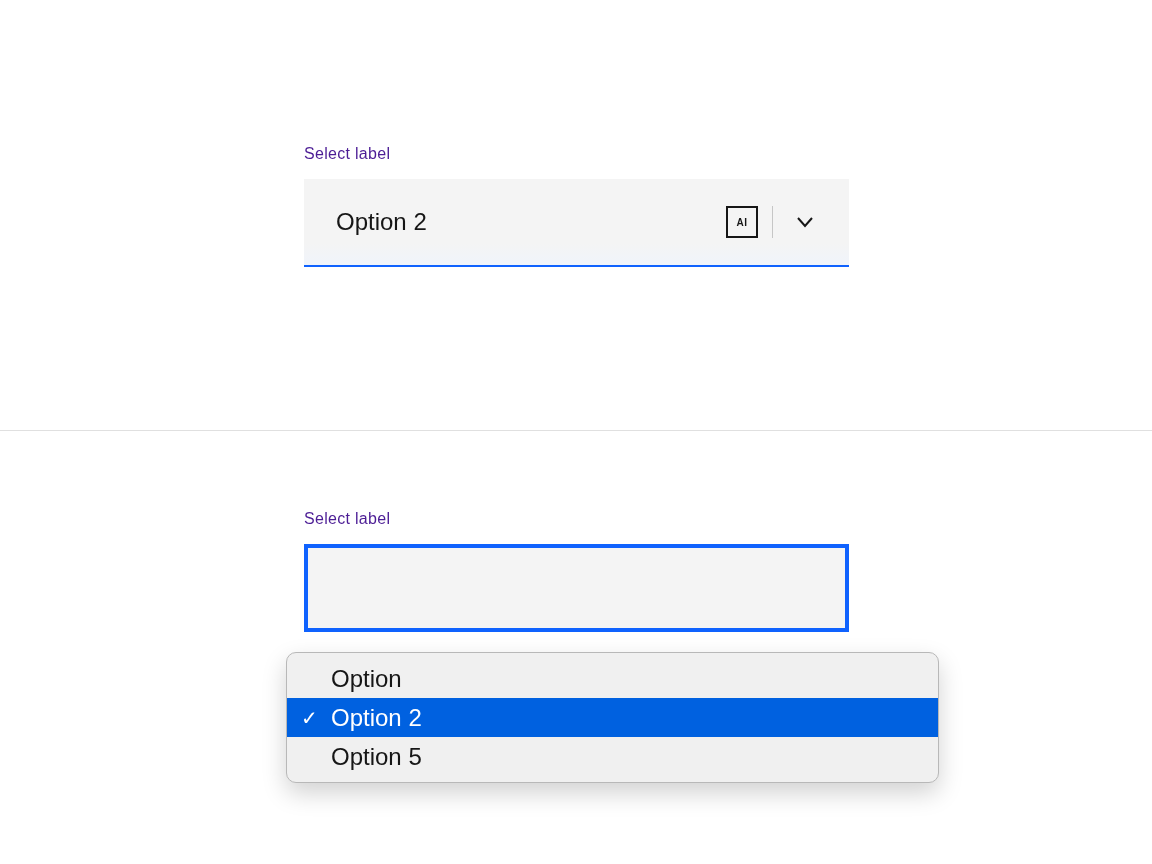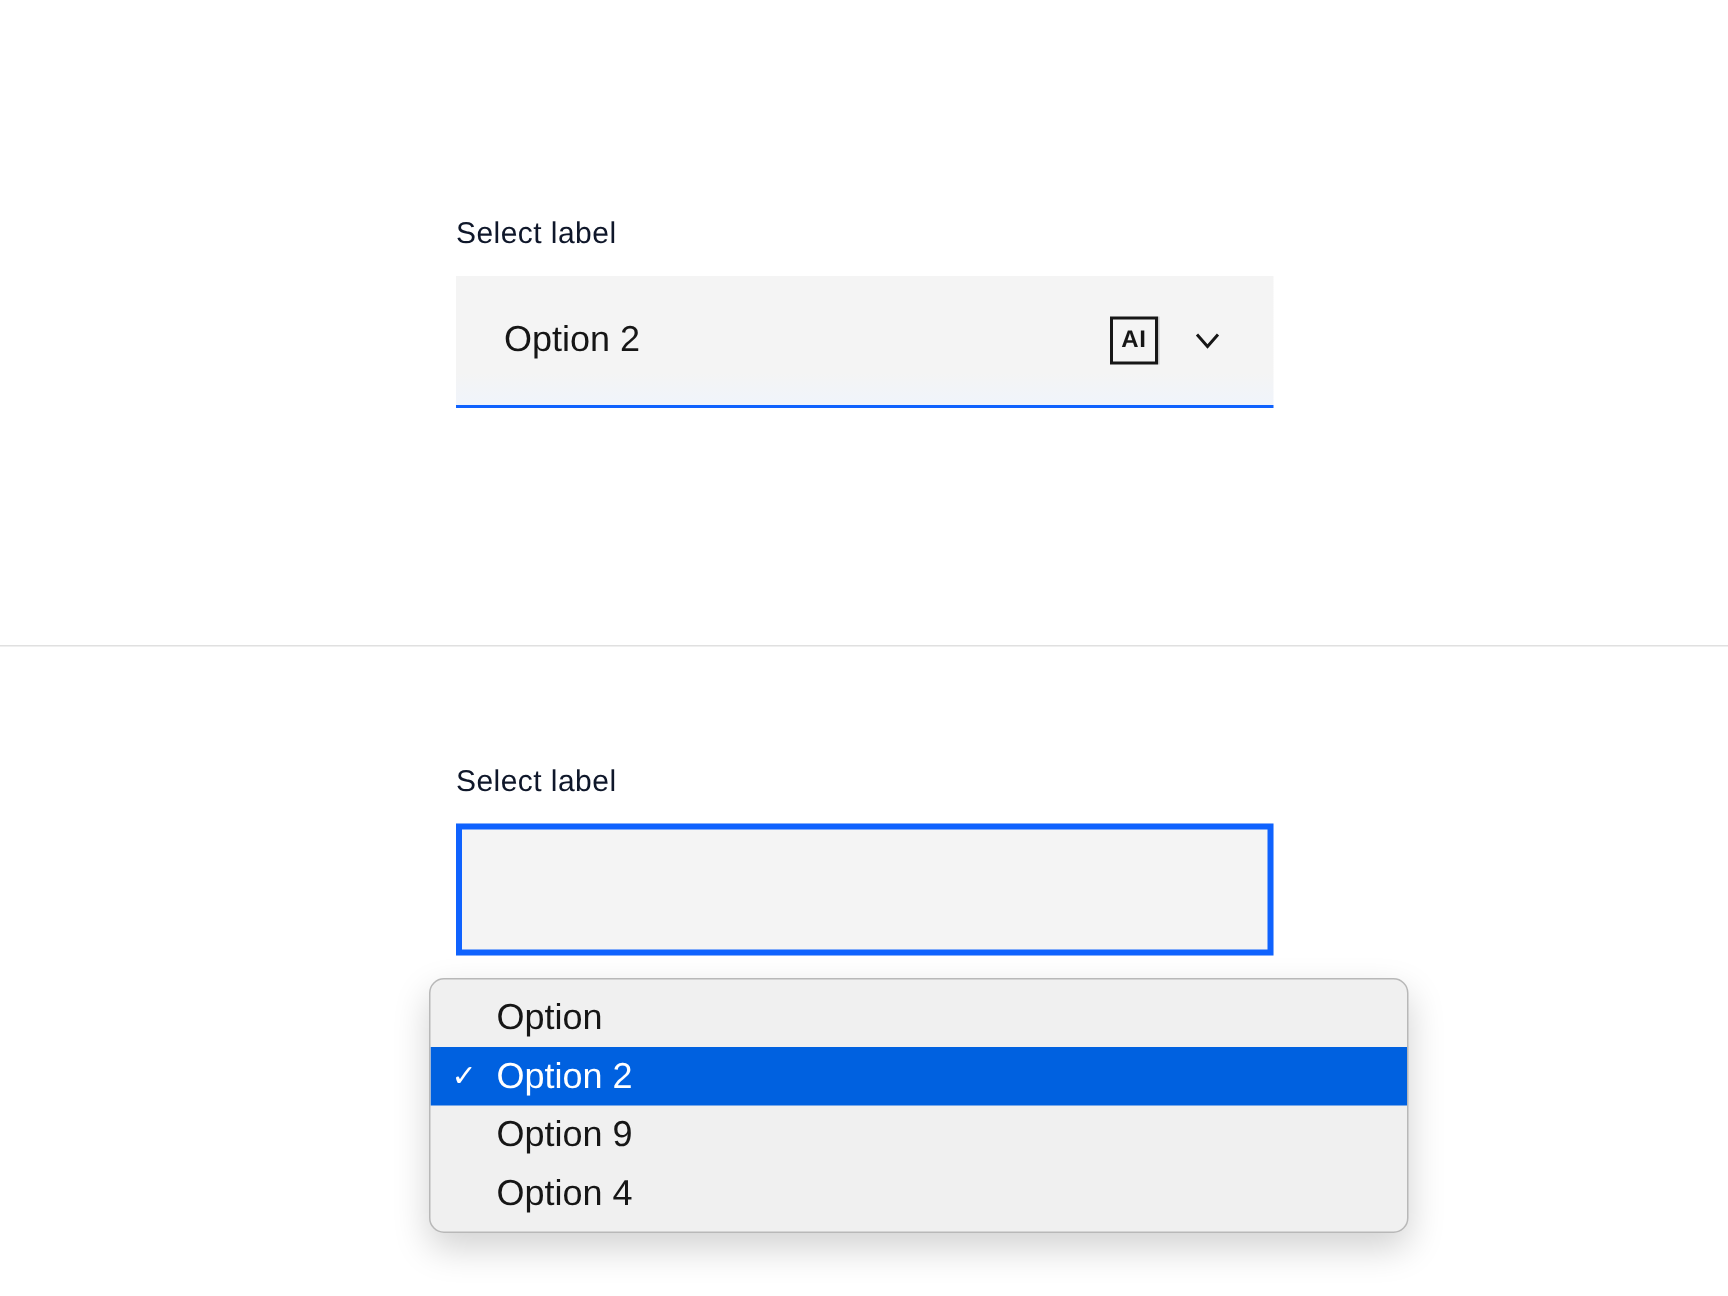--- a/index.html
+++ b/index.html
@@ -40,22 +40,22 @@
       left: 304px;
       width: 545px;
     }
     .section-1 .select-wrapper {
       top: 145px;
     }
     .section-2 .select-wrapper {
       top: 79px;
     }
     .select-label {
-      font-size: 20px;
-      color: #0f172a;
+      font-size: 16px;
+      color: #4c1d95;
       margin-bottom: 16px;
       letter-spacing: 0.3px;
     }
     .select-input {
       position: relative;
       display: flex;
       align-items: center;
       height: 88px;
       background: linear-gradient(to bottom, #f4f4f4 0%, #f4f4f4 75%, #f0f4fb 100%);
       border-bottom: 2px solid #0f62fe;
@@ -67,25 +67,25 @@
       font-size: 24px;
       color: #161616;
     }
     .ai-badge {
       width: 32px;
       height: 32px;
       border: 2px solid #161616;
       display: flex;
       align-items: center;
       justify-content: center;
-      font-size: 16px;
+      font-size: 10px;
       font-weight: 600;
       color: #161616;
       letter-spacing: 0.5px;
-      margin-right: 0;
+      margin-right: 14px;
     }
     .vline {
       width: 1px;
       height: 32px;
       background: #c6c6c6;
       margin-right: 20px;
     }
     .chevron-down {
       margin-right: 32px;
       display: flex;
@@ -166,21 +166,17 @@
       <div class="dropdown-option">
         <span class="checkmark">✓</span>
         <span class="option-label">Option</span>
       </div>
       <div class="dropdown-option selected">
         <span class="checkmark">✓</span>
         <span class="option-label">Option 2</span>
       </div>
       <div class="dropdown-option">
         <span class="checkmark">✓</span>
-        <span class="option-label">Option 9</span>
-      </div>
-      <div class="dropdown-option">
-        <span class="checkmark">✓</span>
-        <span class="option-label">Option 4</span>
+        <span class="option-label">Option 5</span>
       </div>
     </div>
   </div>
 </div>
 
 </body></html>

